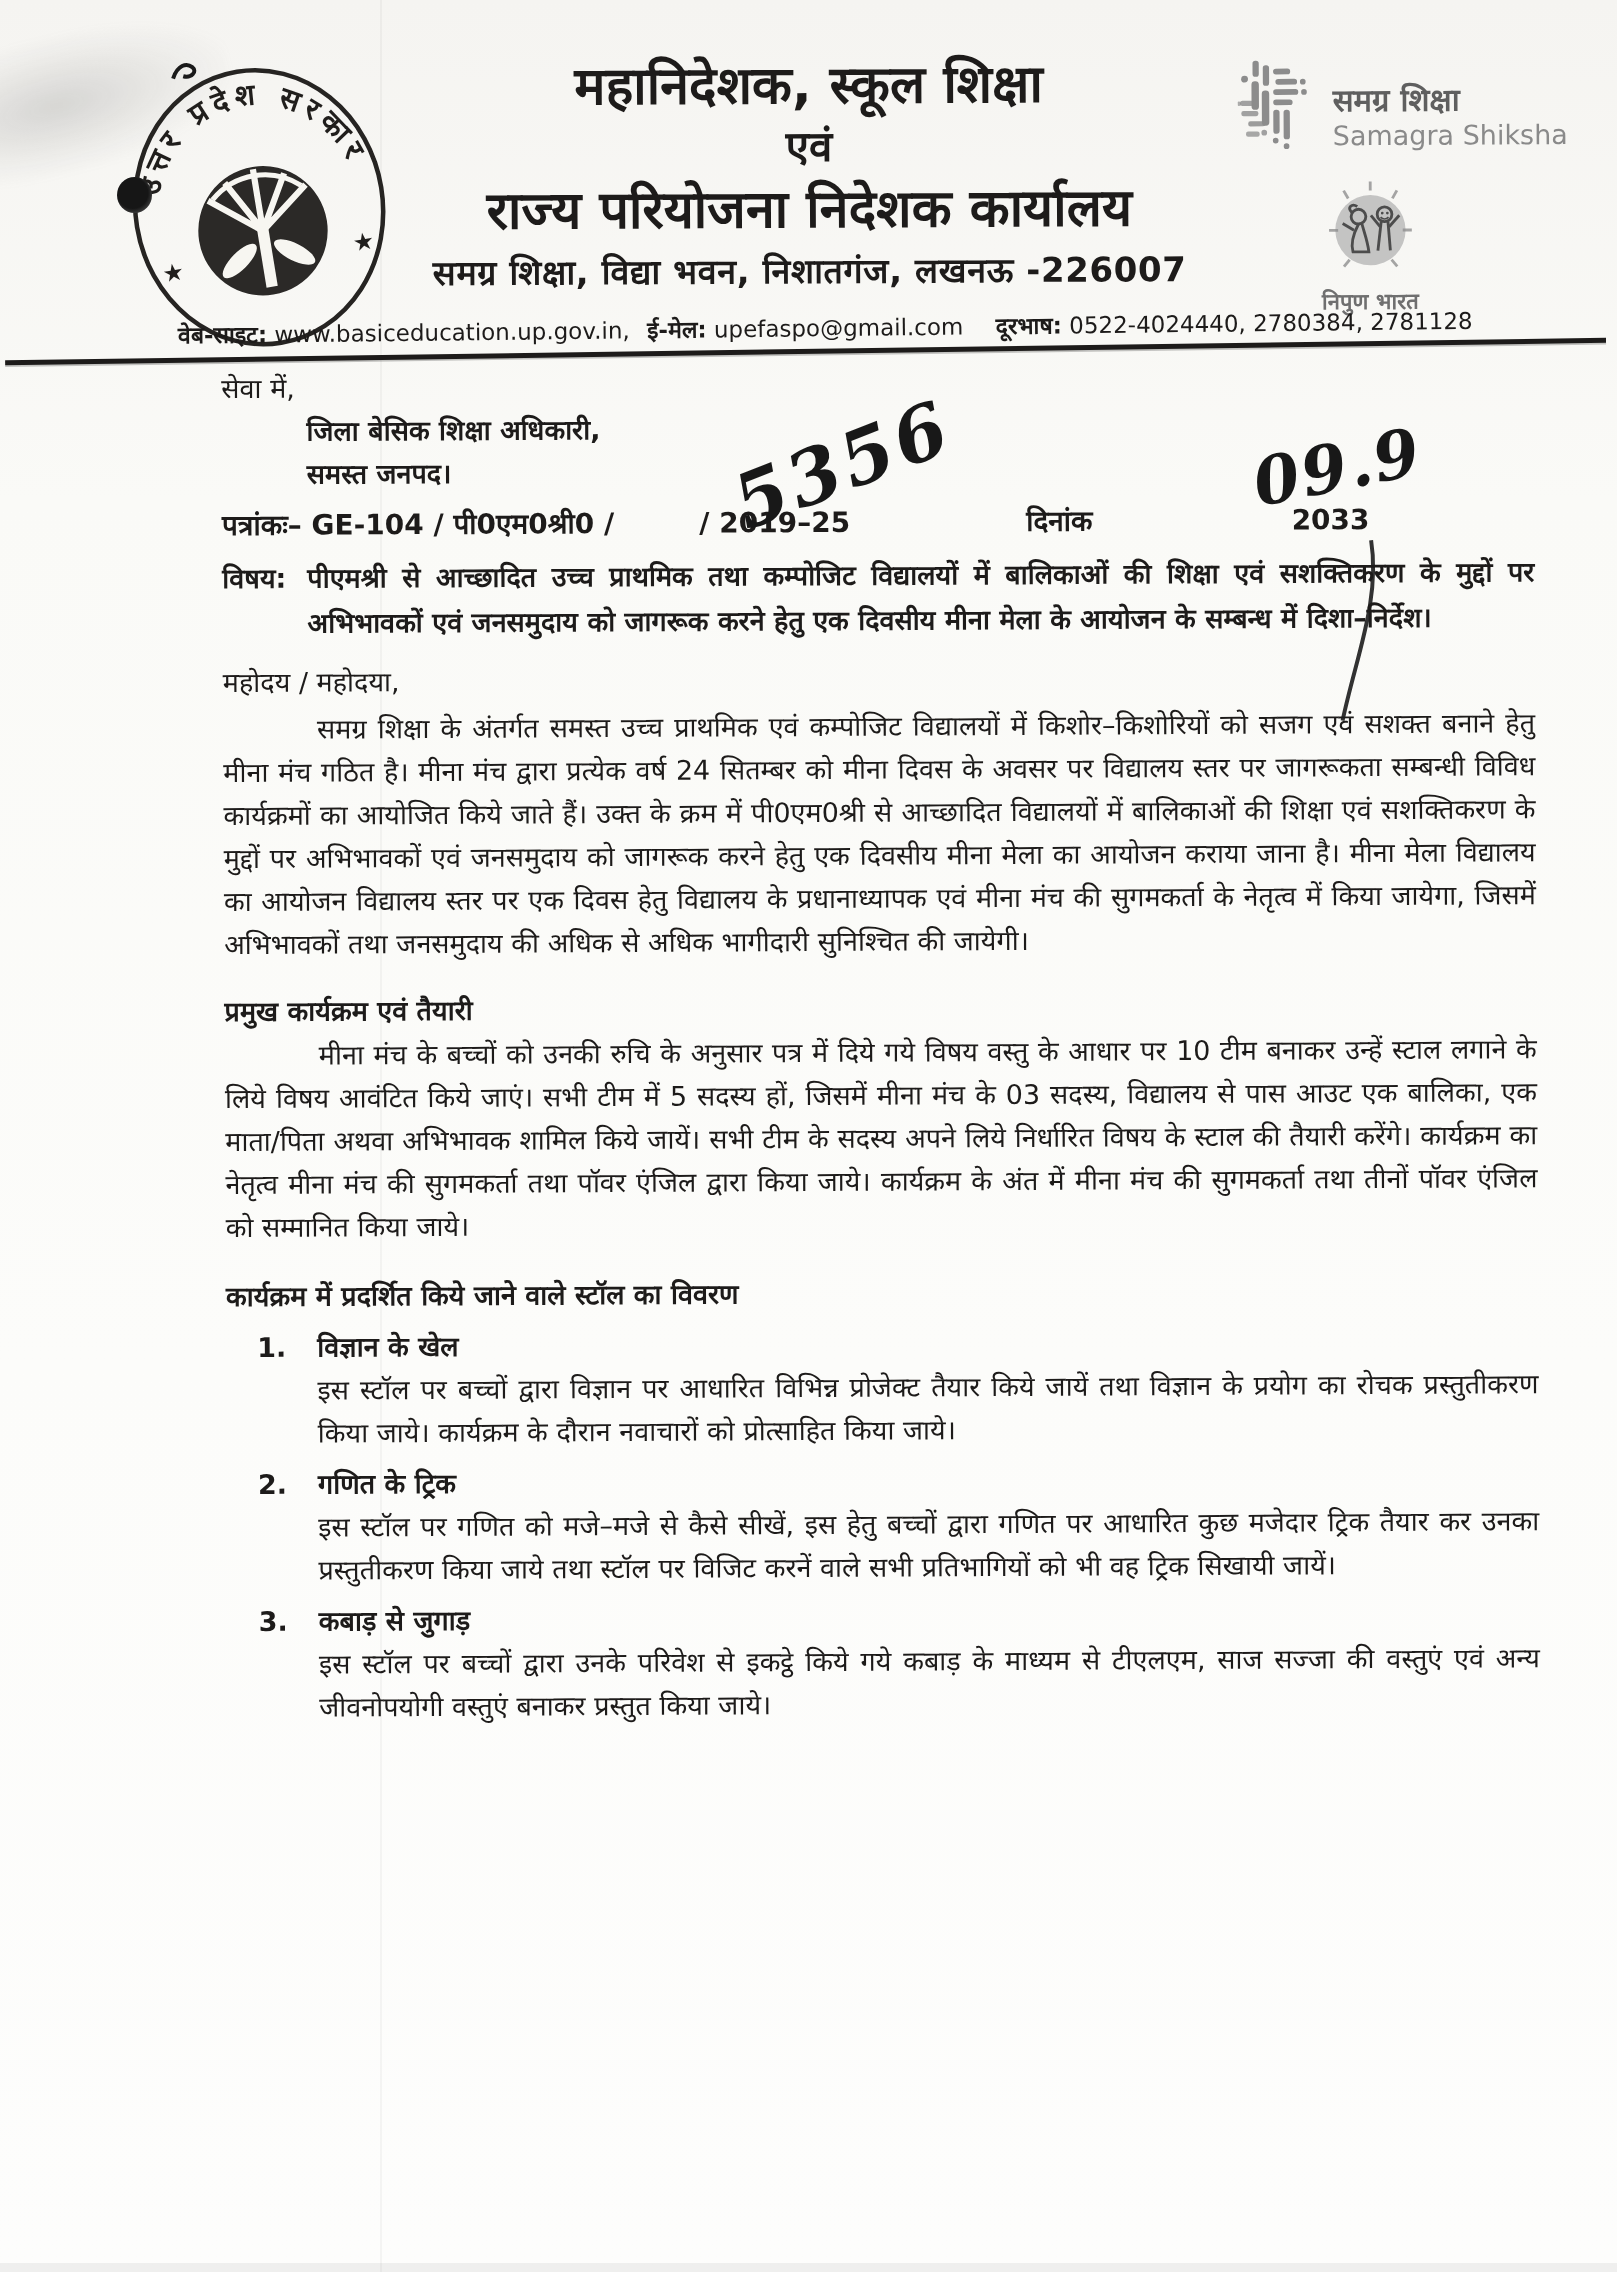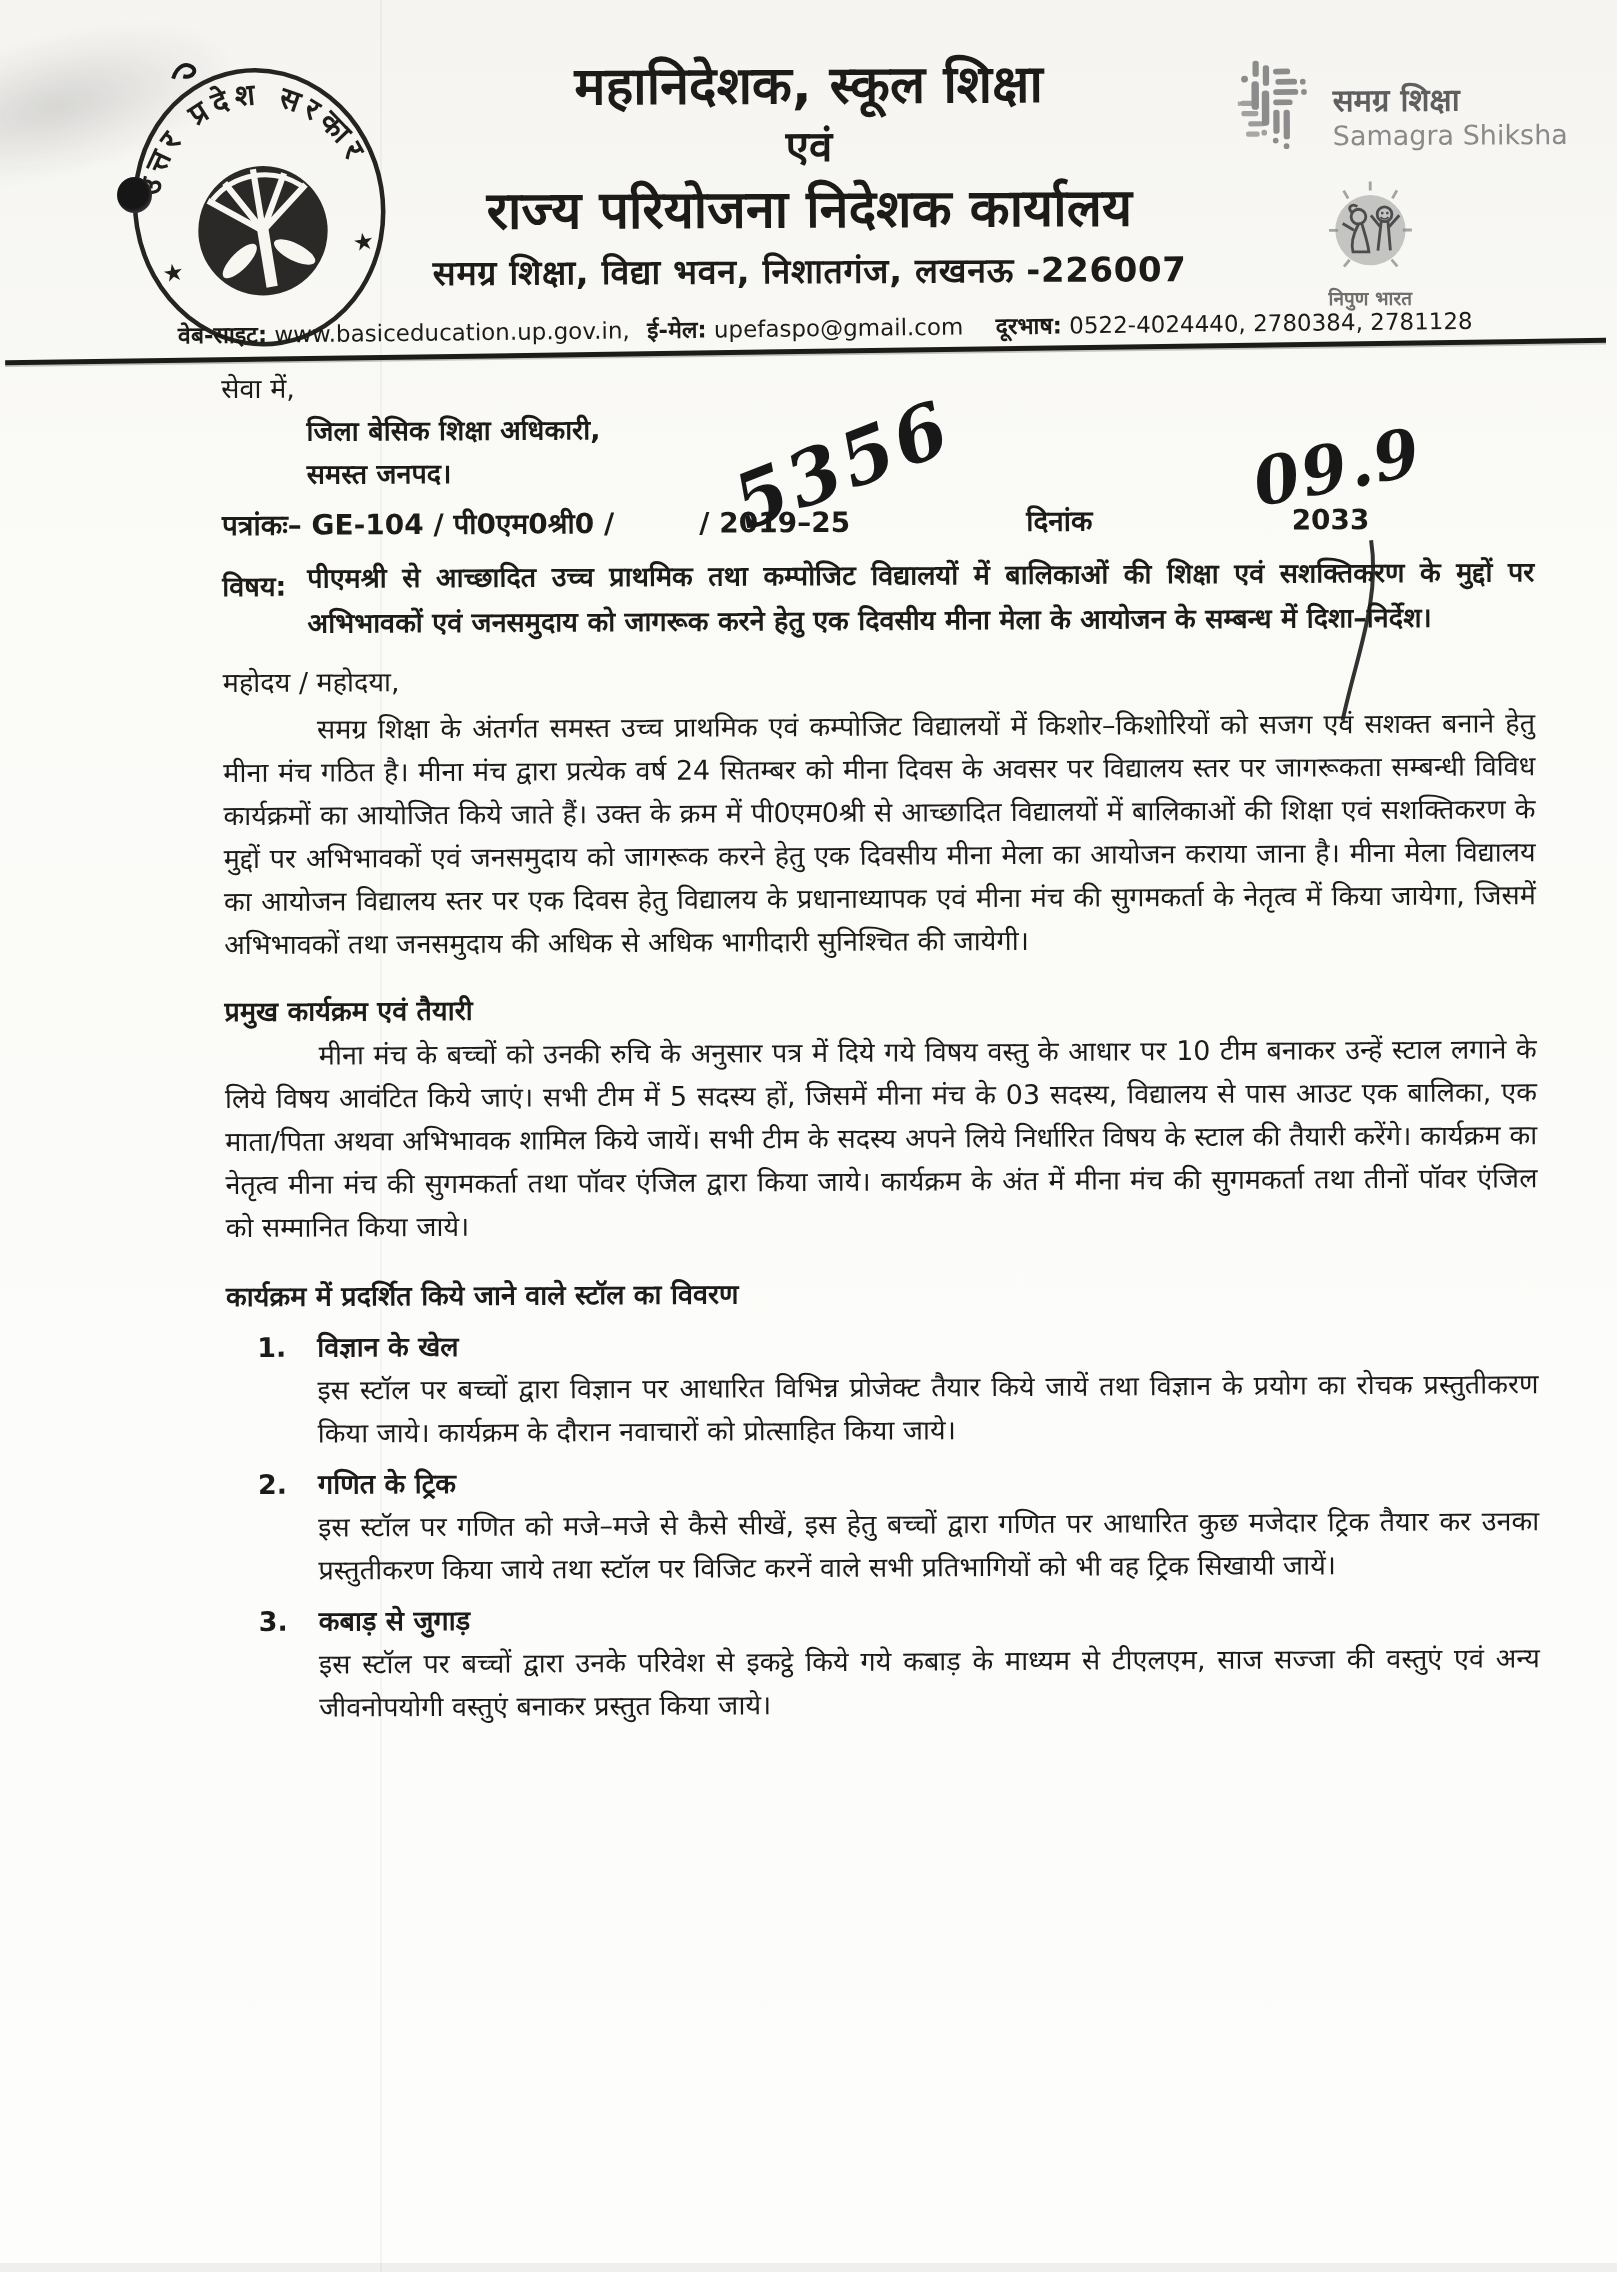--- a/index.html
+++ b/index.html
@@ -33,21 +33,21 @@
   .org{position:absolute;left:364px;top:51px;width:898px;text-align:center;font-weight:700;}
   .org-line1{font-size:52px;line-height:68px;}
   .org-line2{font-size:42px;line-height:55px;}
   .org-line3{font-size:52px;line-height:70px;}
   .org-address{font-size:34px;line-height:41px;margin-top:6.8px;letter-spacing:0.6px;}
   .samagra{position:absolute;left:1242px;top:62px;display:flex;gap:14.8px;align-items:flex-start;}
   .samagra-texts{display:flex;flex-direction:column;margin-top:23px;}
   .samagra-hi{font-size:31px;font-weight:700;color:#5f5f5f;line-height:37px;}
   .samagra-en{font-size:27px;color:#8a8a8a;line-height:34px;}
   .nipun{position:absolute;left:1308px;top:181px;width:131px;text-align:center;}
-  .nipun-caption{margin-top:3.4px;font-size:19px;font-weight:700;color:#6f6f6f;}
+  .nipun-caption{margin-top:3.4px;font-size:22px;font-weight:700;color:#6f6f6f;}
   .contact{position:absolute;left:181px;top:311px;width:1375px;font-size:23px;white-space:nowrap;
     transform:rotate(-0.35deg);}
   .contact b{font-weight:700;}
   .contact .seg{margin-right:10.2px;}
   .contact .seg-gap{margin-left:14.8px;}
   .rule{position:absolute;left:8px;top:349px;width:1601px;height:4.5px;background:var(--ink);
     transform:rotate(-0.5deg);box-shadow:0 1.7px 0 rgba(30,30,30,0.25);}
 
   
   .letter{position:absolute;left:224px;top:364px;width:1312px;font-size:27px;line-height:43px;}
@@ -58,21 +58,21 @@
   .gap1{width:85px;flex:none;}
   .gap2{width:176px;flex:none;}
   .gap3{width:199px;flex:none;}
   .handwriting{font-family:"DejaVu Serif",serif;font-style:italic;color:#181818;}
   .hw-number{position:absolute;left:508px;top:-57px;font-size:75px;letter-spacing:4.5px;
     transform:rotate(-21deg);}
   .hw-date{position:absolute;left:1031px;top:-52px;font-size:66px;letter-spacing:2.3px;
     transform:rotate(-11deg);}
   .tail-svg{position:absolute;left:1099px;top:40px;pointer-events:none;}
   .subject{margin-top:9px;position:relative;padding-left:85px;font-weight:700;line-height:45px;text-align:justify;}
-  .subject-label{position:absolute;left:0;top:8px;}
+  .subject-label{position:absolute;left:0;top:0;}
   .salutation{margin-top:14.8px;}
   .para{margin-top:4.5px;text-align:justify;text-indent:94px;}
   .h-bold{margin-top:24px;font-weight:700;}
   .para2{margin-top:1.1px;text-align:justify;text-indent:94px;}
   .h-bold2{margin-top:26px;font-weight:700;}
   .stalls{margin-top:1.1px;}
   .stall-head{display:flex;margin-top:8px;font-weight:700;}
   .stall-num{margin-left:31px;width:60px;flex:none;}
   .stall-title{}
   .stall-body{margin-left:91px;text-align:justify;}

